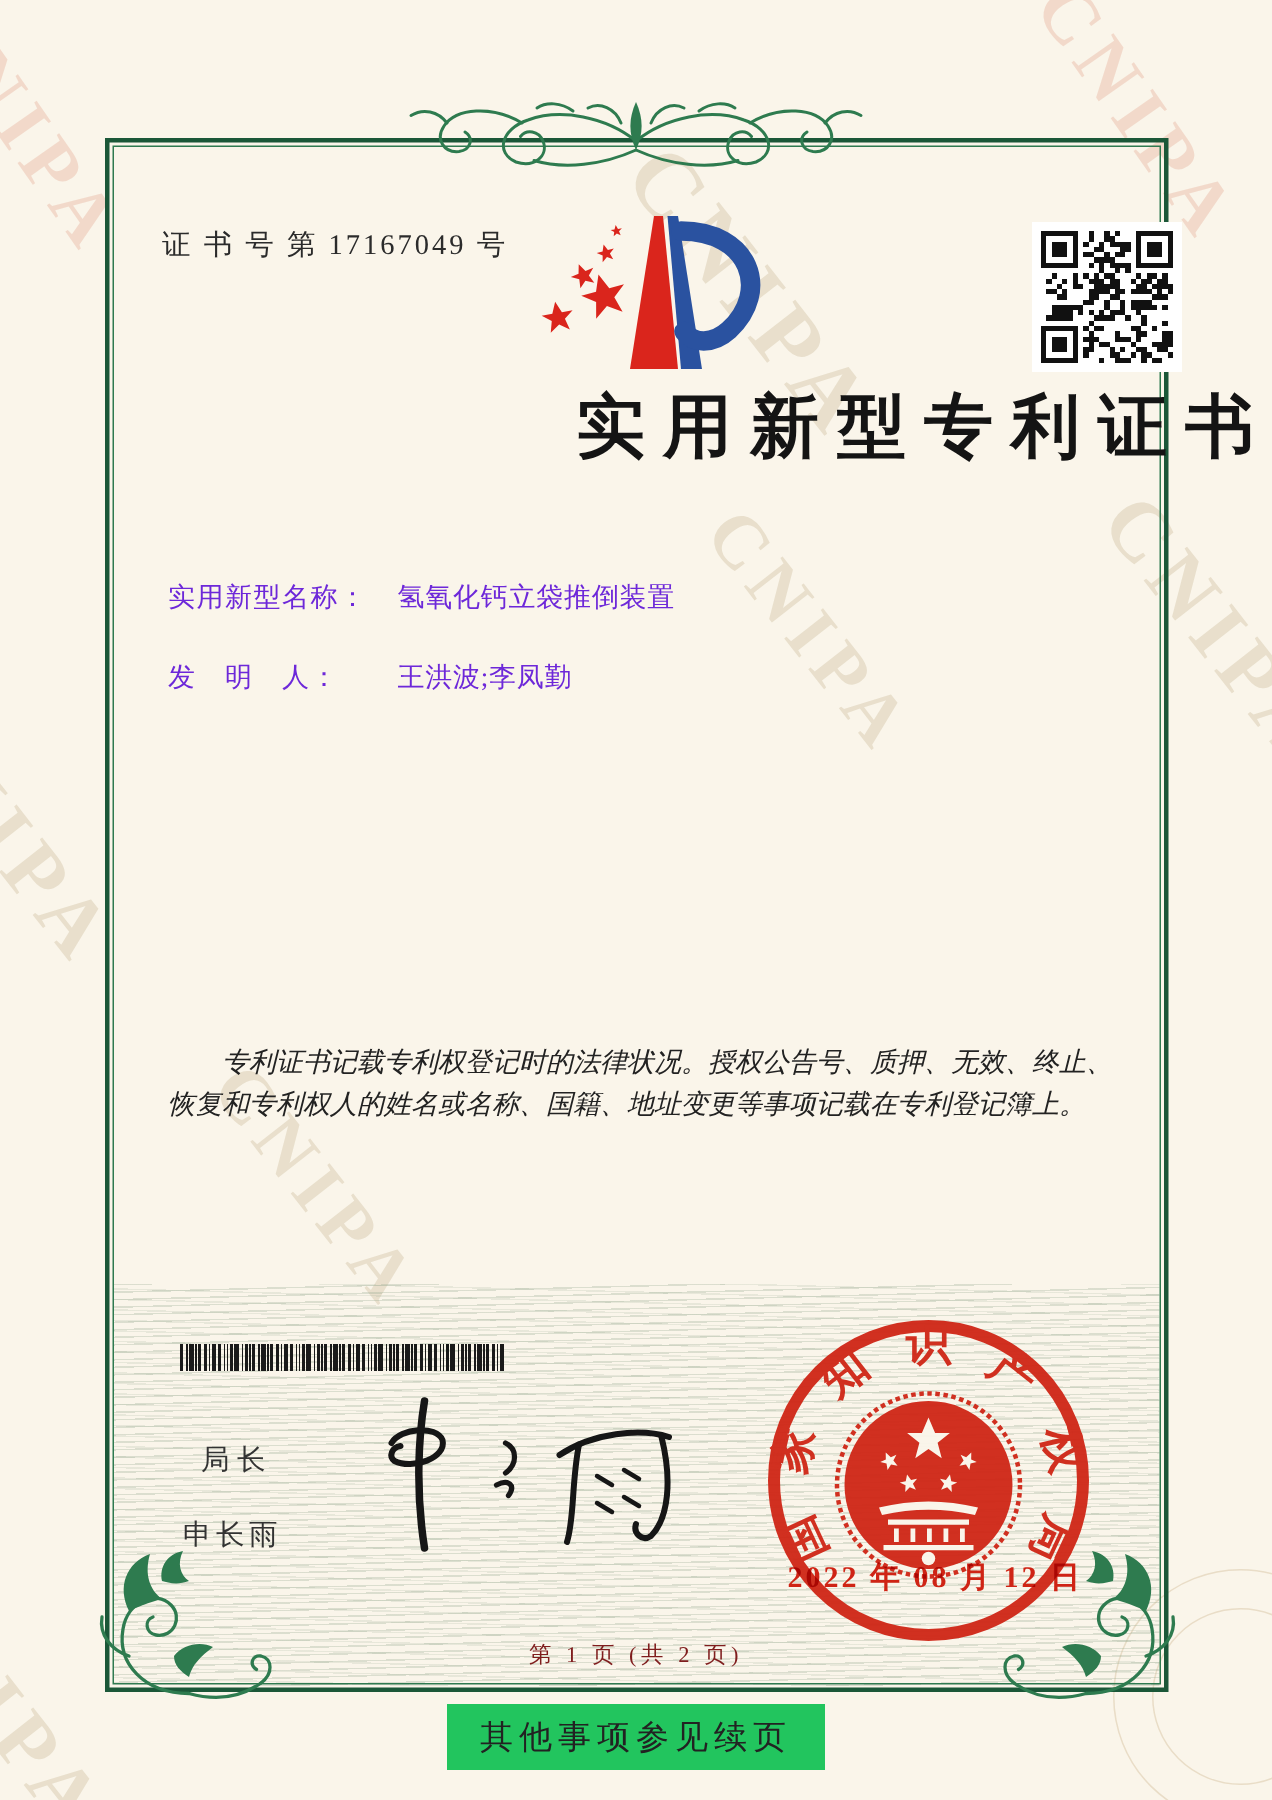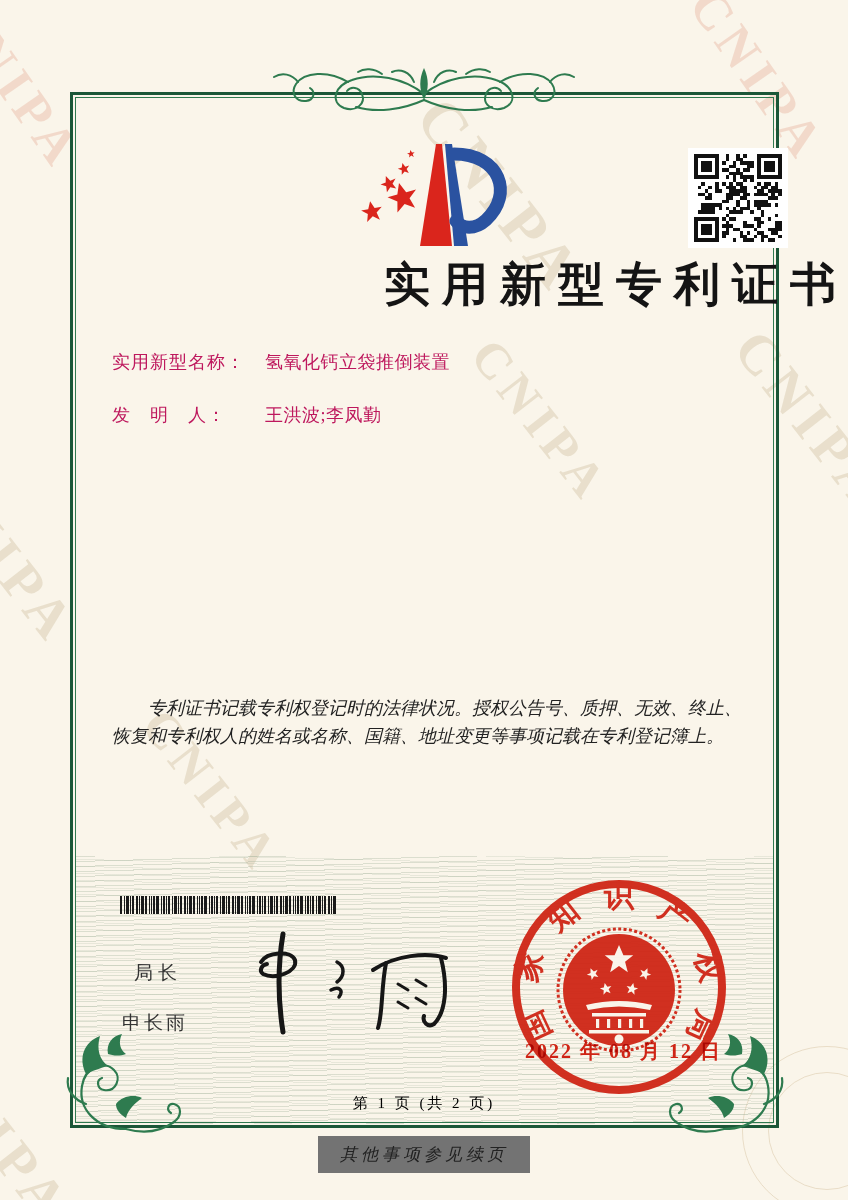--- a/index.html
+++ b/index.html
@@ -30,21 +30,21 @@
 
   .content { position:absolute; inset:0; z-index:5; }
 
   .cert-no { position:absolute; left:108px; top:150px; font-size:19px; color:#2b2b2b; letter-spacing:2px; }
   .logo { position:absolute; left:346px; top:140px; }
   .qr { position:absolute; left:688px; top:148px; width:100px; height:100px; background:#fff; padding:6px; }
 
   .title { position:absolute; left:0; top:254px; width:100%; text-align:right;
            font-size:46px; font-weight:bold; color:#141414; letter-spacing:12px; }
 
-  .field-row { position:absolute; left:112px; font-size:18px; color:#be185d; white-space:nowrap; }
+  .field-row { position:absolute; left:112px; font-size:18px; color:#6d28d9; white-space:nowrap;margin-top:36px; }
   .field-label { display:inline-block; min-width:153px; letter-spacing:1px; }
   .field-value { letter-spacing:0.5px; }
   .field-group2 { position:absolute; left:343px; top:0; }
 
   .body-text { position:absolute; left:112px; top:694px; width:630px; font-size:18px;
                line-height:28px; color:#222; text-align:justify; font-style:italic; }
   .body-text p { text-indent:2em; }
 
   .barcode { position:absolute; left:120px; top:896px; width:218px; height:18px; }
 
@@ -52,24 +52,24 @@
                font-size:19px; color:#333; letter-spacing:5px;margin-left:12px; }
   .sig-name  { position:absolute; left:122px; top:998px; font-family:"Liberation Sans","DejaVu Sans",sans-serif;
                font-size:19px; color:#333; letter-spacing:3px;margin-top:12px; }
   .signature { position:absolute; left:245px; top:928px; z-index:6; }
 
   .seal { position:absolute; left:506px; top:874px; z-index:7; mix-blend-mode:multiply; opacity:0.95; }
   .seal-date { position:absolute; left:516px; top:1038px; width:215px; text-align:center; z-index:8;
                color:#cf2415; font-size:20px; font-weight:bold; letter-spacing:2px; mix-blend-mode:multiply; }
 
   .page-num { position:absolute; left:0; top:1094px; width:100%; text-align:center;
-              font-size:15px; color:#000000; letter-spacing:3px; z-index:5; }
+              font-size:15px; color:#7f1d1d; letter-spacing:3px; z-index:5; }
   .note { position:absolute; left:0; top:1136px; width:100%; text-align:center; z-index:5; }
-  .note span { display:inline-block; background:#737373; padding:7px 22px; font-size:17px;
-               color:#222; letter-spacing:4px; font-style:italic; }
+  .note span { display:inline-block; background:#22c55e; padding:7px 22px; font-size:22px;
+               color:#222; letter-spacing:4px; }
 </style>
 </head>
 <body>
 
 <div class="page">
 
   <div class="wm wm-pink" style="left:-18px;top:-14px;font-size:52px;transform:rotate(55deg);">CNIPA</div>
   <div class="wm wm-pink" style="left:726px;top:-22px;font-size:52px;transform:rotate(55deg);">CNIPA</div>
   <div class="wm" style="left:458px;top:84px;font-size:62px;transform:rotate(52deg);">CNIPA</div>
   <div class="wm" style="left:505px;top:328px;font-size:50px;transform:rotate(52deg);">CNIPA</div>
@@ -133,20 +133,21 @@
       <g fill="#2e7b4f">
         <path d="M30,40 C22,24 28,8 44,2 C40,16 44,26 52,32 C44,34 34,38 30,40 Z"></path>
         <path d="M52,20 C50,10 56,2 66,0 C62,8 64,16 70,20 C62,23 56,21 52,20 Z"></path>
         <path d="M60,70 C66,62 78,60 86,64 C78,70 72,76 70,84 C64,80 60,76 60,70 Z"></path>
       </g>
     </g>
   </svg>
 
   <div class="content">
 
+    <div class="cert-no">证 书 号 第 17167049 号</div>
 
     <svg class="logo" width="168" height="116" viewBox="0 0 168 116">
       <defs>
         <path id="st" d="M0,-10 L2.94,-3.09 L9.51,-3.09 L4.05,1.18 L5.88,8.09 L0,4 L-5.88,8.09 L-4.05,1.18 L-9.51,-3.09 L-2.94,-3.09 Z"></path>
       </defs>
       <path d="M90,4 L96,4 L106,106 L74,106 Z" fill="#da251c"></path>
       <path d="M99,4 L106,4 L122,106 L108,106 Z" fill="#2a52a0"></path>
       <path d="M108,14 C154,14 168,54 140,80 C129,90 116,89 110,81" stroke="#2a52a0" stroke-width="13" fill="none" stroke-linecap="round"></path>
       <use href="#st" fill="#da251c" transform="translate(57,58) scale(1.55) rotate(-15)"></use>
       <use href="#st" fill="#da251c" transform="translate(26,72) scale(1.1) rotate(-10)"></use>

